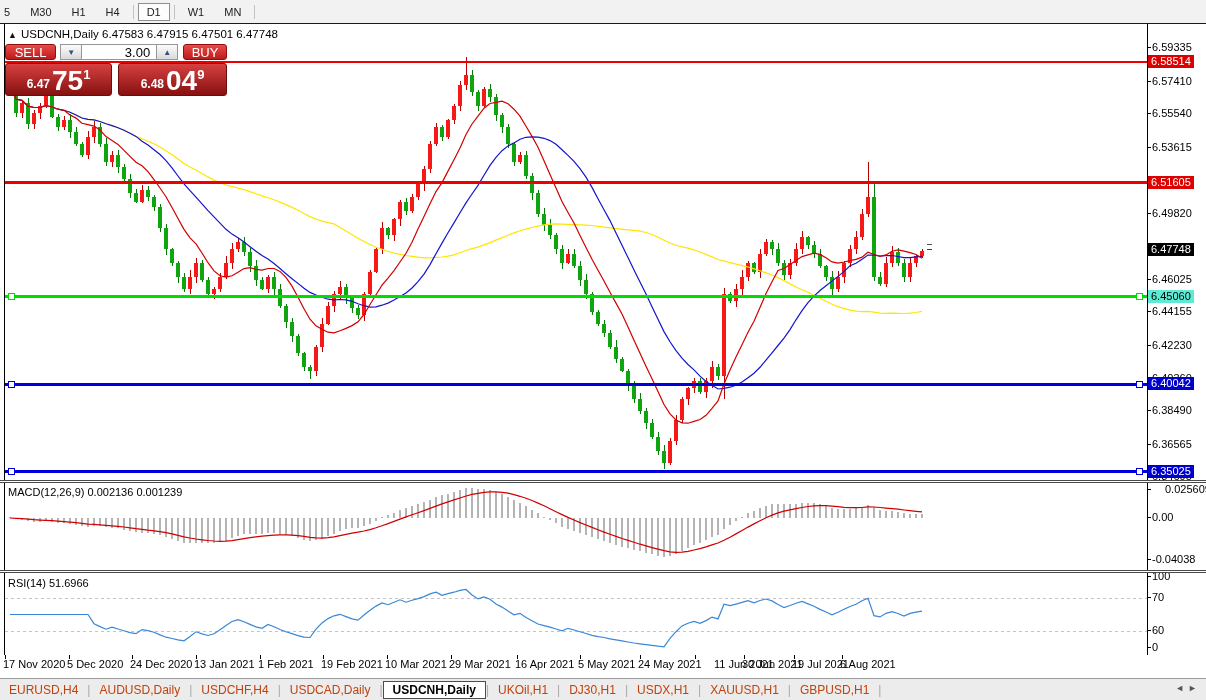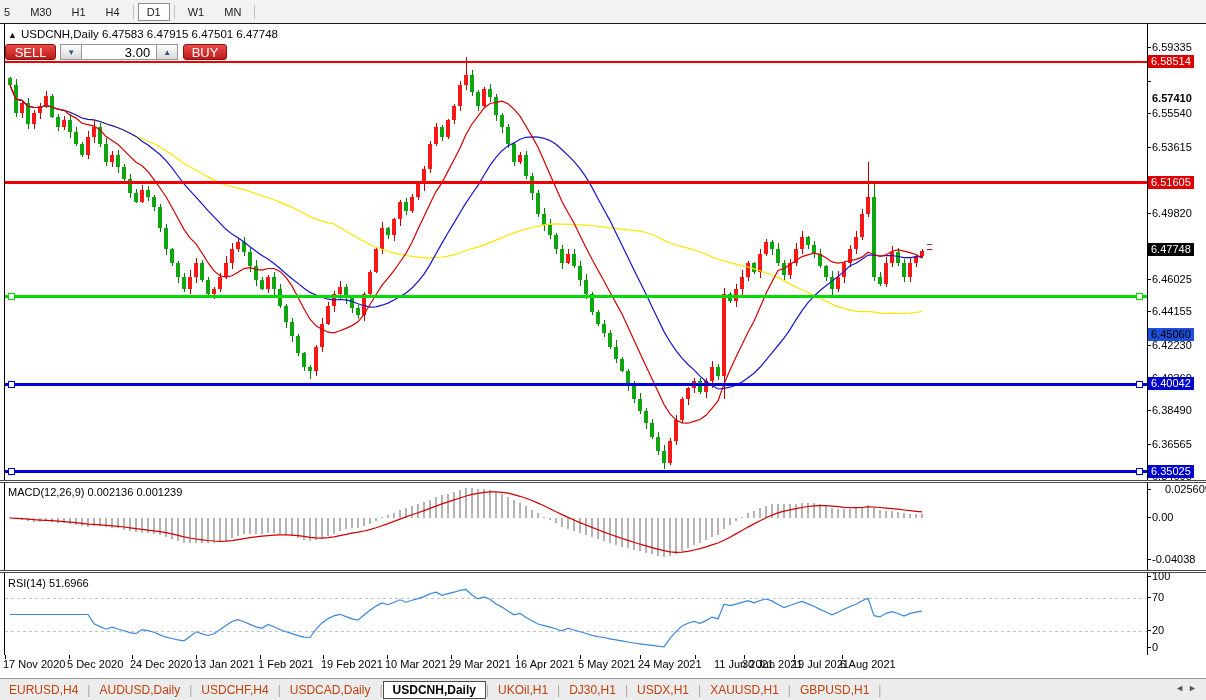--- a/index.html
+++ b/index.html
@@ -558,32 +558,44 @@
   </div>
 
   <div id="trade-panel">
     <div class="tp-row1">
       <div id="sell-btn" class="tp-bigbtn">SELL</div>
       <div class="spin-btn">▼</div>
       <input id="volume-input" value="3.00" style="">
       <div class="spin-btn">▲</div>
       <div id="buy-btn" class="tp-bigbtn">BUY</div>
     </div>
+    <div class="tp-row2">
+      <div id="sell-price-box" class="px-box">
+        <span class="px-small">6.47</span>
+        <span class="px-big">75</span>
+        <span class="px-sup">1</span>
+      </div>
+      <div id="buy-price-box" class="px-box">
+        <span class="px-small">6.48</span>
+        <span class="px-big">04</span>
+        <span class="px-sup">9</span>
+      </div>
+    </div>
   </div>
 
   <div class="splitter" style="top:456px"></div>
   <div class="splitter" style="top:546px"></div>
 
   <div class="panel-label" style="top:462px">MACD(12,26,9) 0.002136 0.001239</div>
   <div class="panel-label" style="top:553px">RSI(14) 51.6966</div>
 
   <div id="axis-labels">
       <div class="axis-label" style="top: 17px;">6.59335</div>
       <div class="axis-tick" style="top: 23px;"></div>
-      <div class="axis-label" style="top: 68px; font-weight: bold;">6.57410</div>
+      <div class="axis-label" style="top: 51px;">6.57410</div>
       <div class="axis-tick" style="top: 57px;"></div>
       <div class="axis-label" style="top: 83px;">6.55540</div>
       <div class="axis-tick" style="top: 89px;"></div>
       <div class="axis-label" style="top: 117px;">6.53615</div>
       <div class="axis-tick" style="top: 123px;"></div>
       <div class="axis-label" style="top: 183px;">6.49820</div>
       <div class="axis-tick" style="top: 189px;"></div>
       <div class="axis-label" style="top: 249px;">6.46025</div>
       <div class="axis-tick" style="top: 255px;"></div>
       <div class="axis-label" style="top: 281px;">6.44155</div>
@@ -593,35 +605,35 @@
       <div class="axis-label" style="top: 348px;">6.40360</div>
       <div class="axis-tick" style="top: 354px;"></div>
       <div class="axis-label" style="top: 380px;">6.38490</div>
       <div class="axis-tick" style="top: 386px;"></div>
       <div class="axis-label" style="top: 414px;">6.36565</div>
       <div class="axis-tick" style="top: 420px;"></div>
       <div class="axis-label" style="top: 446px;">6.34695</div>
       <div class="axis-tick" style="top: 452px;"></div>
       <div class="lvl-label" style="top: 31px; background: rgb(221, 0, 0); color: rgb(255, 255, 255);">6.58514</div>
       <div class="lvl-label" style="top: 152px; background: rgb(221, 0, 0); color: rgb(255, 255, 255);">6.51605</div>
-      <div class="lvl-label" style="top: 266px; background: #1d4ed8; color: rgb(0, 0, 0); margin-top: 38px;">6.45060</div>
+      <div class="lvl-label" style="top: 266px; background: #5eead4; color: rgb(0, 0, 0);">6.45060</div>
       <div class="lvl-label" style="top: 353px; background: rgb(0, 0, 204); color: rgb(255, 255, 255);">6.40042</div>
       <div class="lvl-label" style="top: 441px; background: rgb(0, 0, 204); color: rgb(255, 255, 255);">6.35025</div>
       <div class="lvl-label" style="top: 219px; background: rgb(0, 0, 0); color: rgb(255, 255, 255);">6.47748</div>
       <div class="axis-label" style="top: 459px; padding-left: 13px;">0.025609</div>
       <div class="axis-tick" style="top: 465px;"></div>
       <div class="axis-label" style="top: 487px;">0.00</div>
       <div class="axis-tick" style="top: 493px;"></div>
       <div class="axis-label" style="top: 529px;">-0.04038</div>
       <div class="axis-tick" style="top: 535px;"></div>
       <div class="axis-label" style="top: 546px;">100</div>
       <div class="axis-tick" style="top: 552px;"></div>
       <div class="axis-label" style="top: 567px;">70</div>
       <div class="axis-tick" style="top: 573px;"></div>
-      <div class="axis-label" style="top: 600px;">20</div>
+      <div class="axis-label" style="top: 600px;">60</div>
       <div class="axis-tick" style="top: 606px;"></div>
       <div class="axis-label" style="top: 617px;">0</div>
       <div class="axis-tick" style="top: 623px;"></div>
     </div>
   <div id="date-axis">
       <div class="date-tick" style="left: 5px;"></div>
       <div class="date-label" style="left: 3px;">17 Nov 2020</div>
       <div class="date-tick" style="left: 69px;"></div>
       <div class="date-label" style="left: 67px;">5 Dec 2020</div>
       <div class="date-tick" style="left: 132px;"></div>

